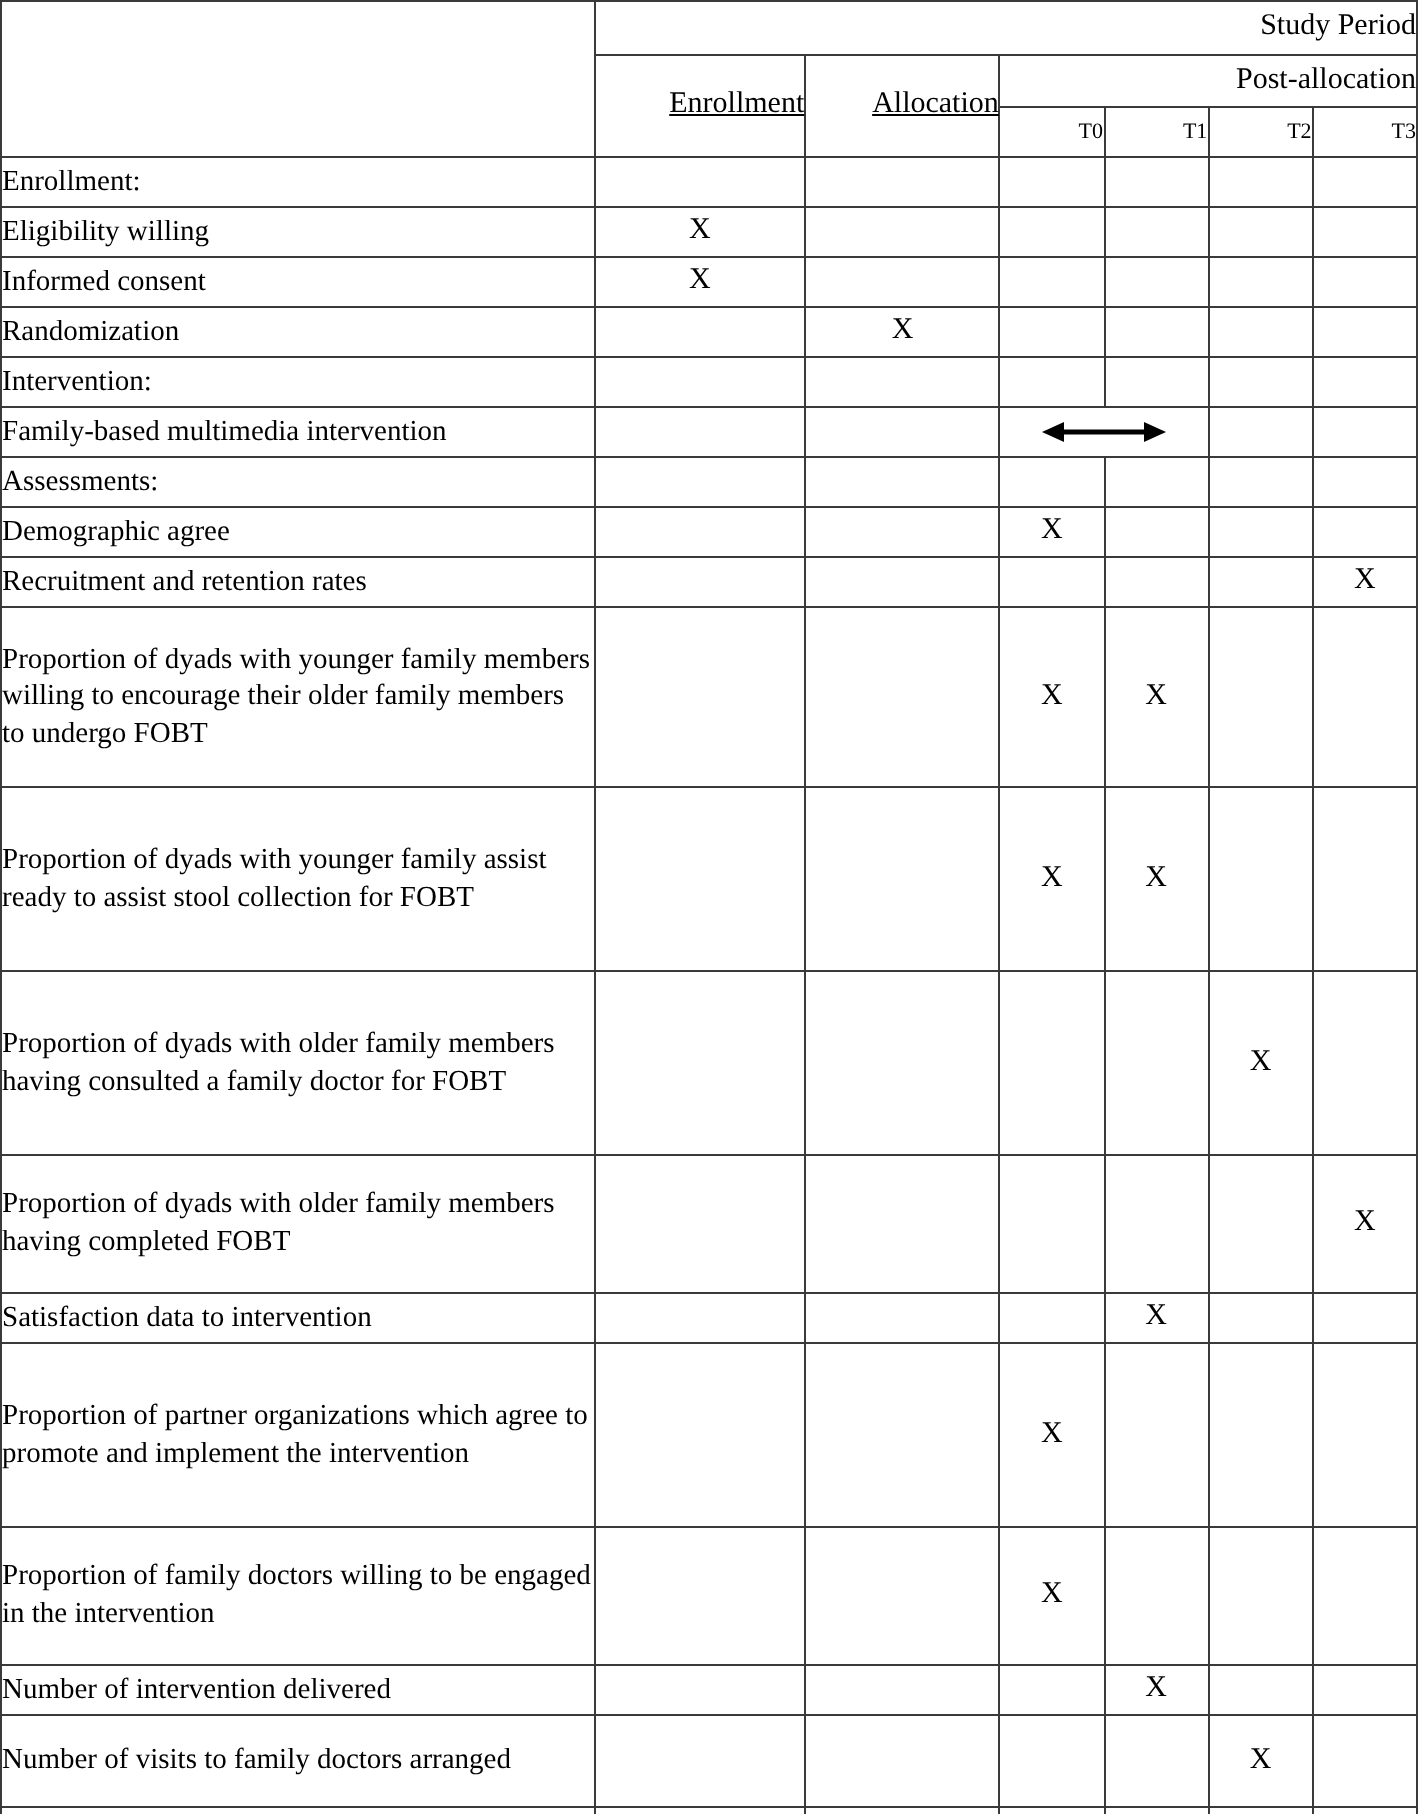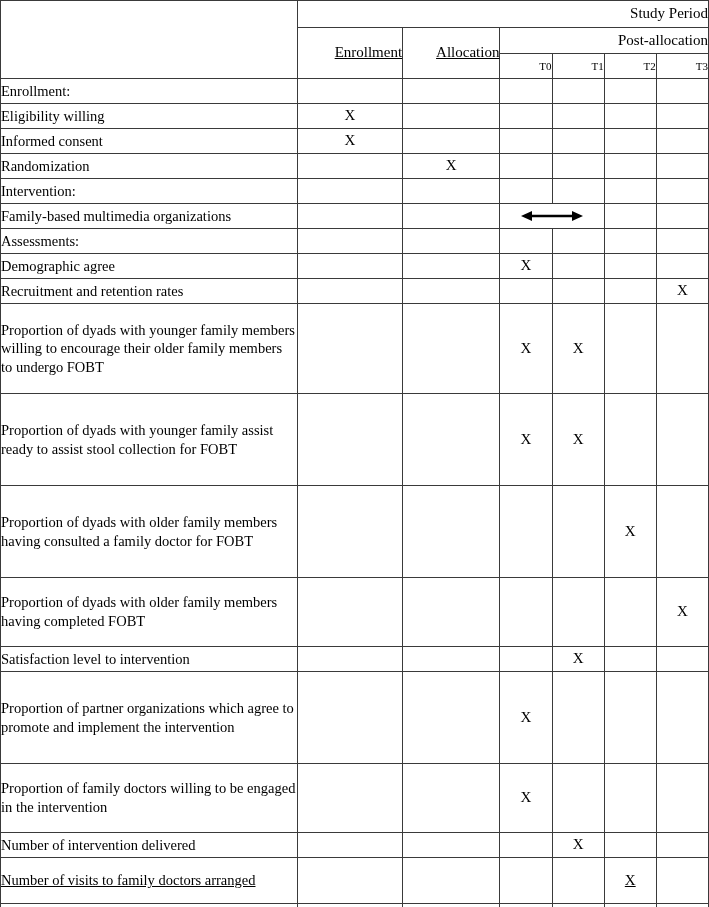--- a/index.html
+++ b/index.html
@@ -60,21 +60,21 @@
   .section-head {
     font-weight: bold;
   }
   .mark {
     text-align: center;
     font-size: 15px;
   }
 
   
   .r-single { height: 25px; }
-  .r-two    { height: 46px; text-decoration: underline; }
+  .r-two    { height: 46px; }
   .r-three  { height: 69px; }
   .r-four   { height: 92px; }
   .r-five   { height: 90px; }
 
   
   .arrow-wrap {
     position: relative;
     height: 100%;
     width: 100%;
   }
@@ -156,21 +156,21 @@
       <tr class="r-single">
         <td class="activity section-head">Intervention:</td>
         <td class="mark"></td>
         <td class="mark"></td>
         <td class="mark"></td>
         <td class="mark"></td>
         <td class="mark"></td>
         <td class="mark"></td>
       </tr>
       <tr class="r-single">
-        <td class="activity">Family-based multimedia organizations</td>
+        <td class="activity">Family-based multimedia intervention</td>
         <td class="mark"></td>
         <td class="mark"></td>
         <td class="mark" colspan="2">
           <div class="arrow-wrap">
             <svg class="arrow-svg" width="62" height="14" viewBox="0 0 62 14">
               <line x1="8" y1="7" x2="54" y2="7" stroke="#000" stroke-width="2.6"></line>
               <polygon points="0,7 11,2 11,12" fill="#000"></polygon>
               <polygon points="62,7 51,2 51,12" fill="#000"></polygon>
             </svg>
           </div>
@@ -235,21 +235,21 @@
       <tr class="r-three">
         <td class="activity">Proportion of dyads with older family members having completed FOBT</td>
         <td class="mark"></td>
         <td class="mark"></td>
         <td class="mark"></td>
         <td class="mark"></td>
         <td class="mark"></td>
         <td class="mark">X</td>
       </tr>
       <tr class="r-single">
-        <td class="activity">Satisfaction level to intervention</td>
+        <td class="activity">Satisfaction data to intervention</td>
         <td class="mark"></td>
         <td class="mark"></td>
         <td class="mark"></td>
         <td class="mark">X</td>
         <td class="mark"></td>
         <td class="mark"></td>
       </tr>
       <tr class="r-four">
         <td class="activity">Proportion of partner organizations which agree to promote and implement the intervention</td>
         <td class="mark"></td>

